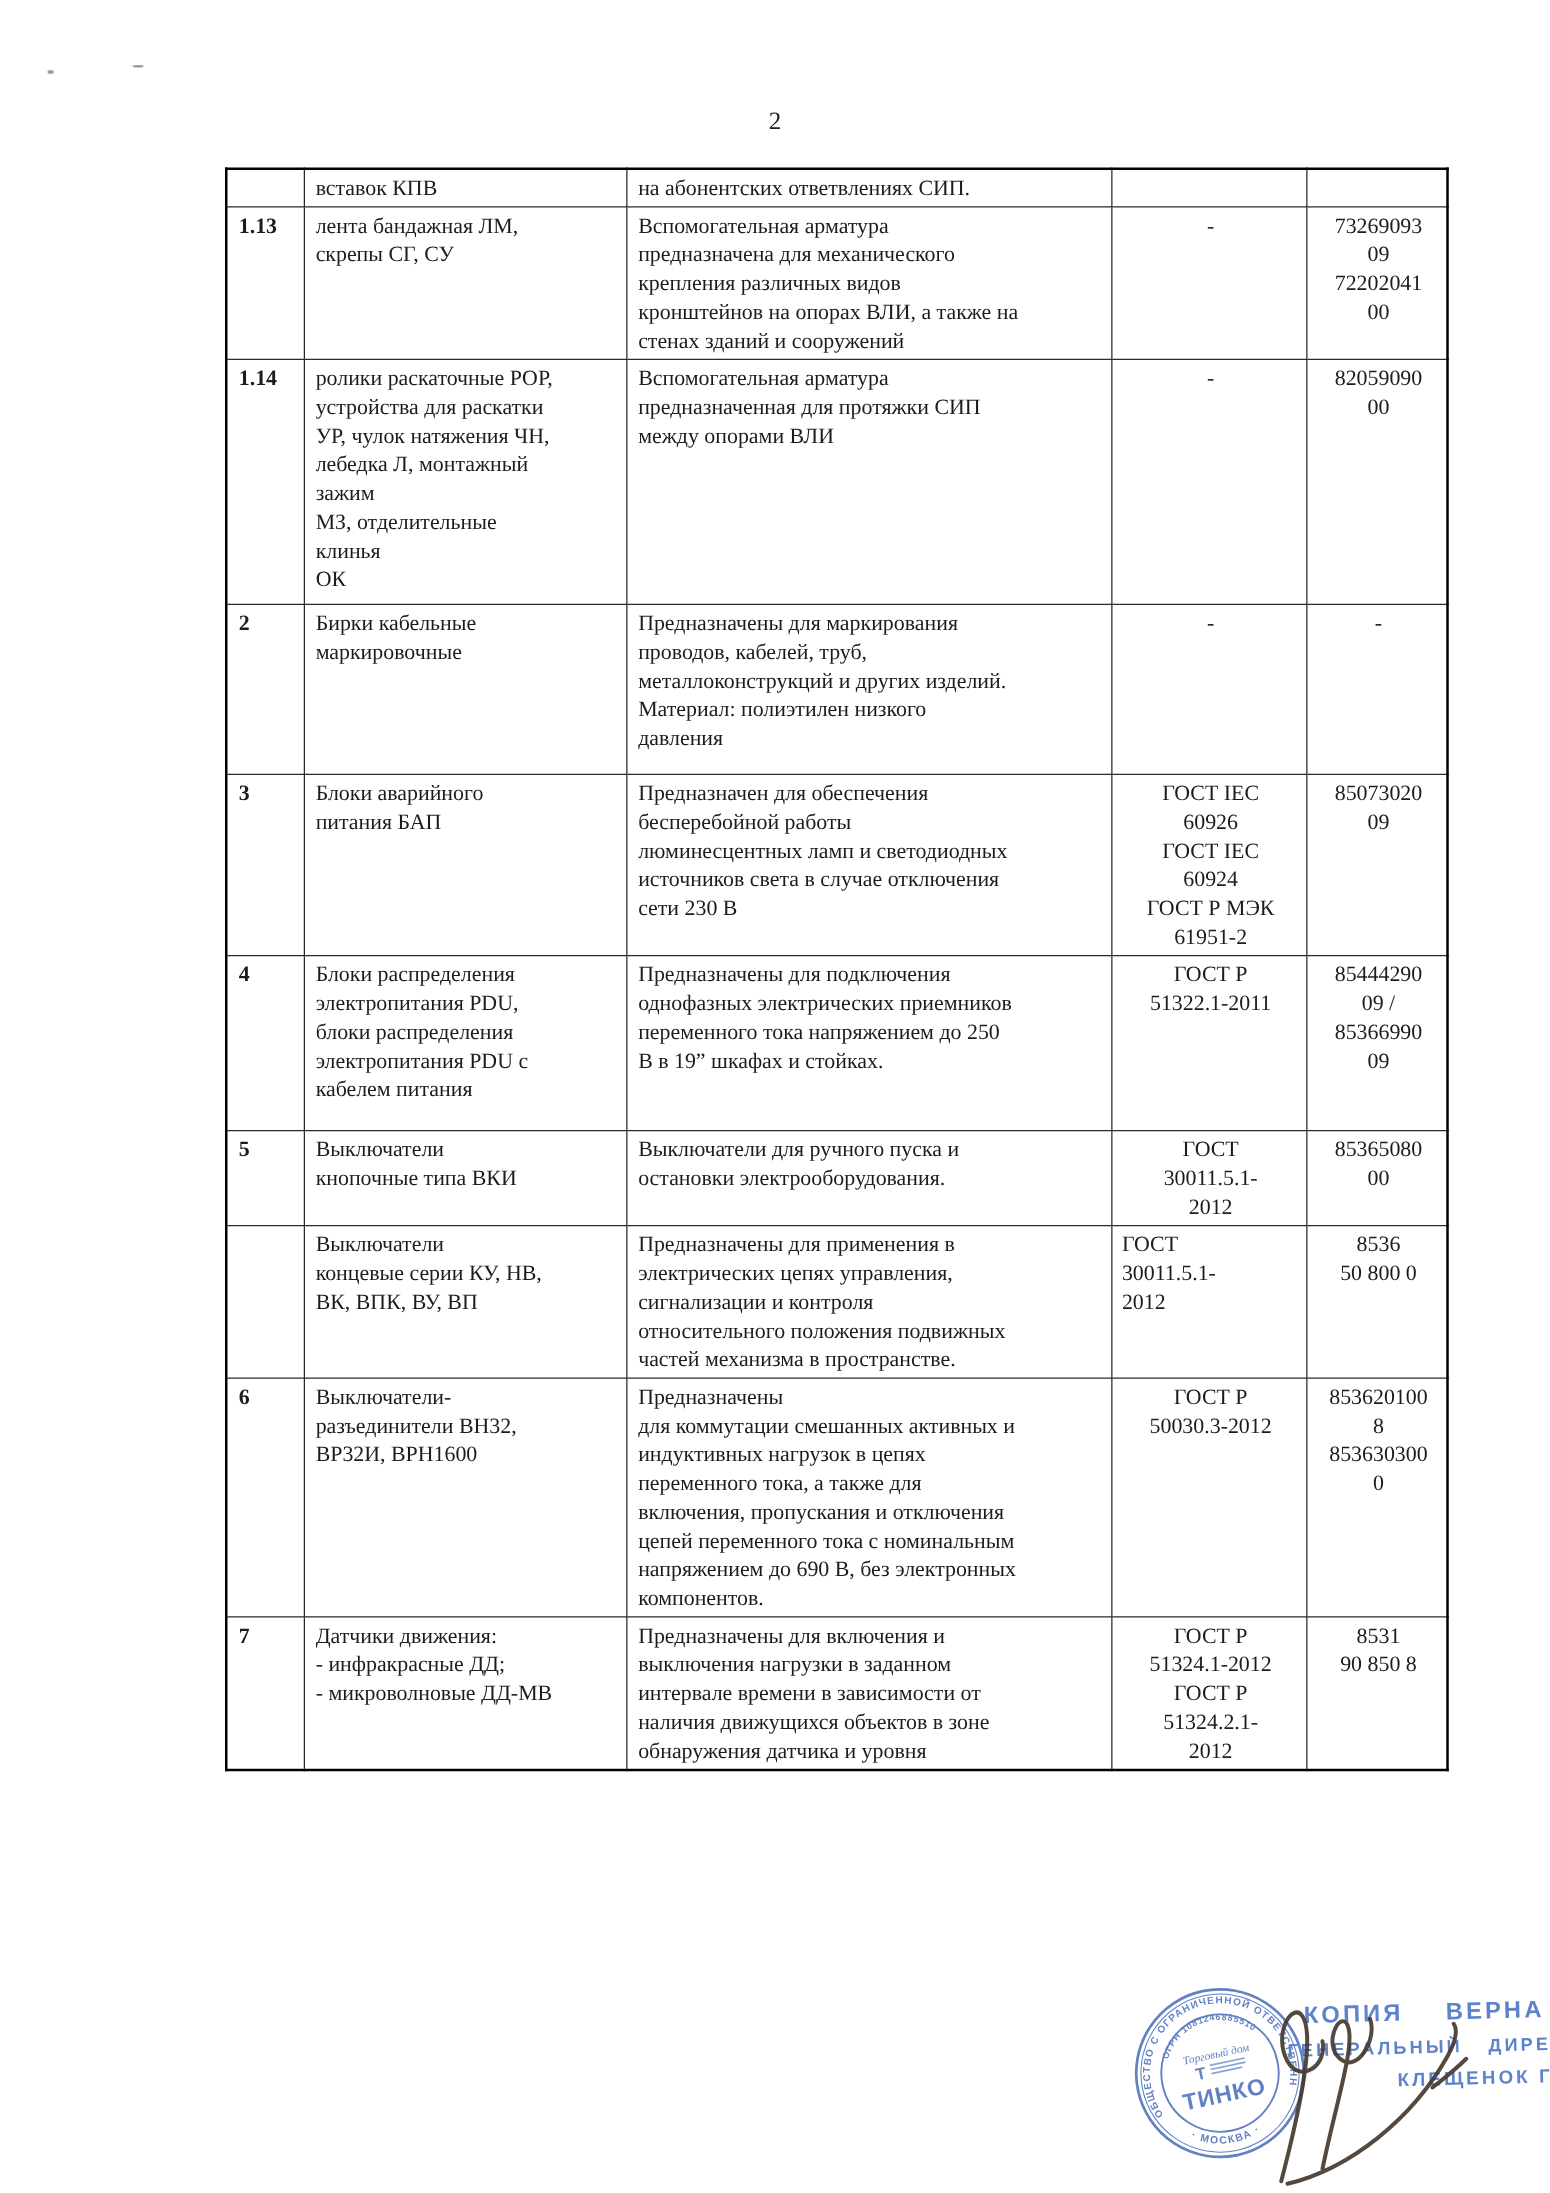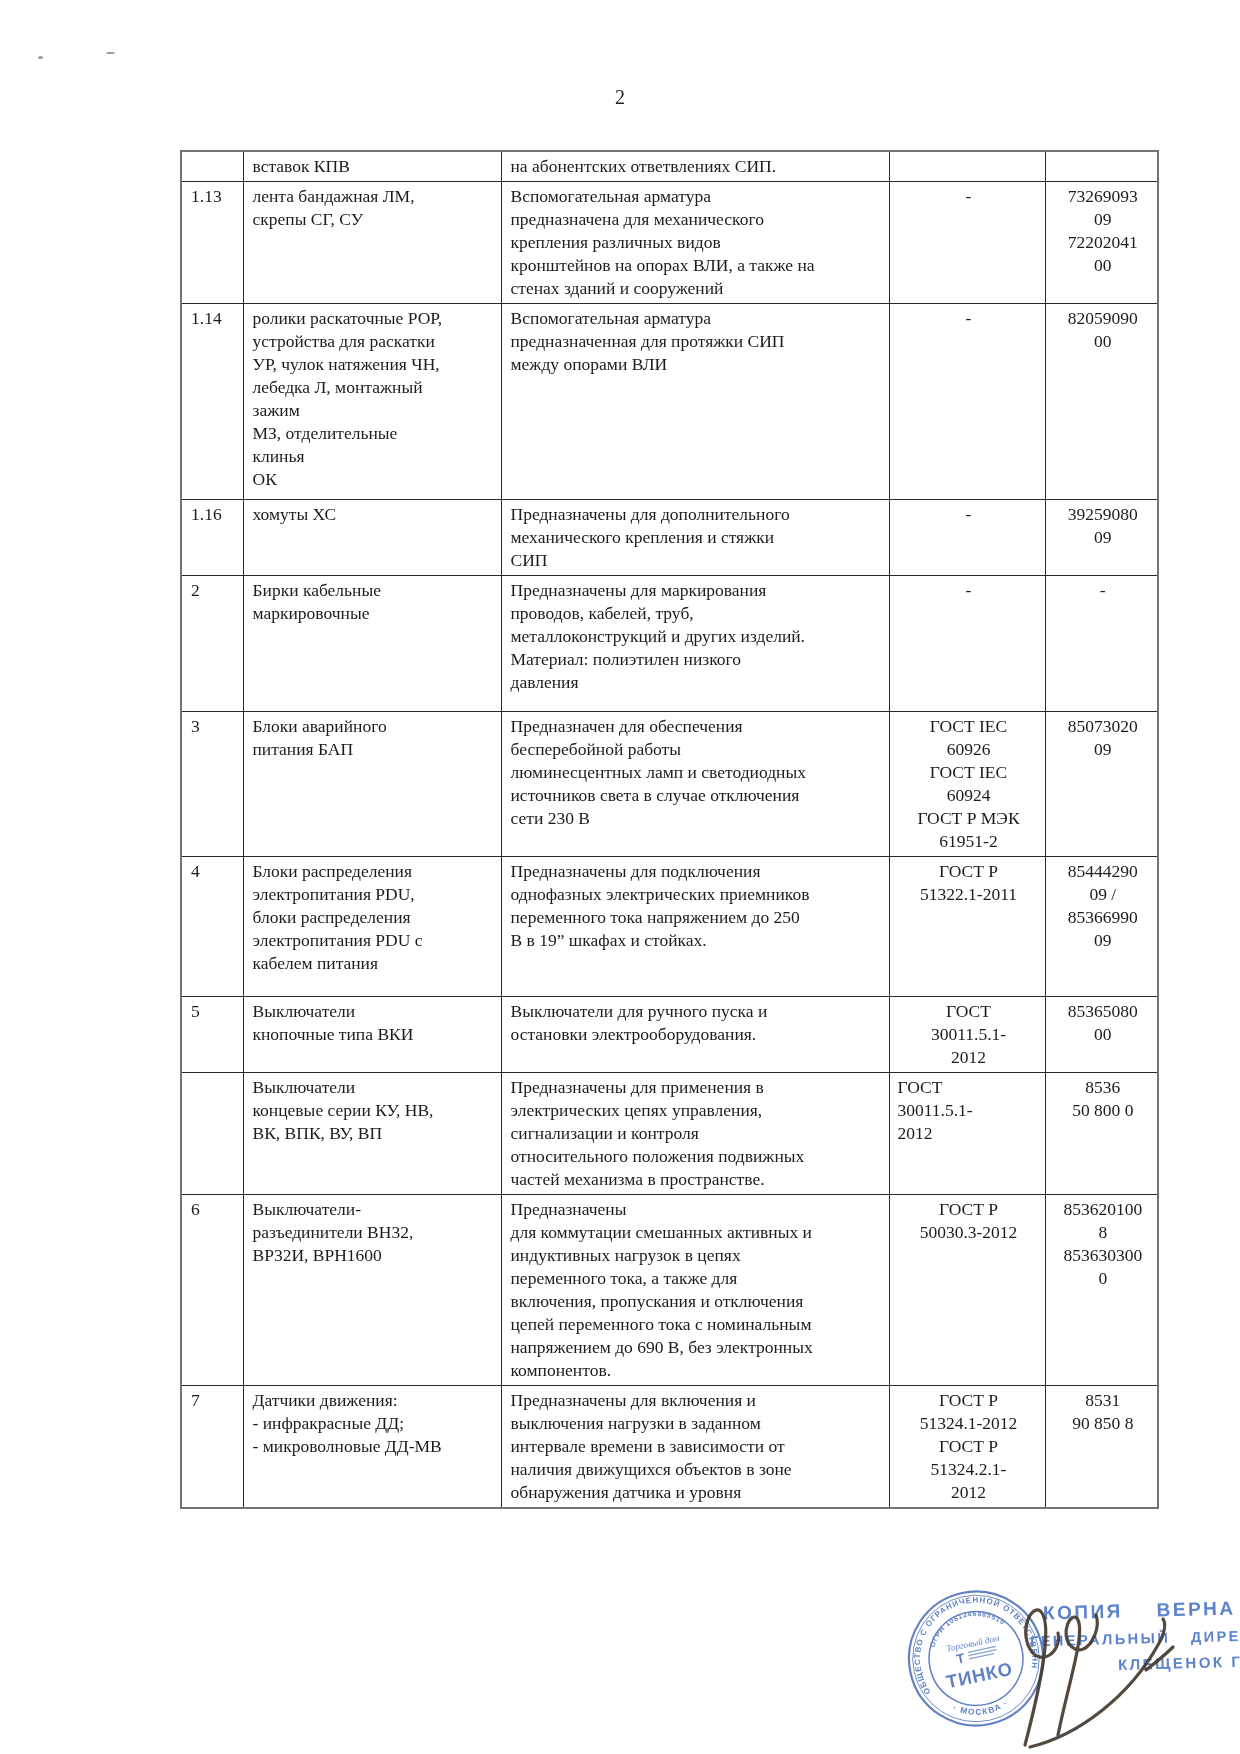--- a/index.html
+++ b/index.html
@@ -8,35 +8,35 @@
     background:#ffffff;
     font-family:"Liberation Serif","DejaVu Serif",serif;
     color:#1d1d1d;
   }
   .speck{position:absolute;background:#9a9a9a;border-radius:50%;}
   .page-number{
     position:absolute;top:86px;left:0;width:1240px;text-align:center;
     font-size:20px;color:#222;
   }
   table.doc{
-    position:absolute;left:180px;top:150px;width:977px;
+    position:absolute;left:180px;top:134px;width:977px;
     border-collapse:collapse;table-layout:fixed;
-    border:2px solid #737373;
+    border:2px solid #000000;
     padding-left:24px;
   }
   table.doc td{
     border:1.5px solid #2a2a2a;
     vertical-align:top;
     padding:3px 6px 3px 9px;
     white-space:pre-line;
     font-size:17.5px;line-height:23px;
     color:#1c1c1c;
     overflow:hidden;
   }
-  td.num{font-weight:normal;padding-left:10px;font-size:18px;}
+  td.num{font-weight:bold;padding-left:10px;font-size:18px;}
   td.name b{font-weight:normal;}
   td.gost,td.code{text-align:center;padding-left:3px;padding-right:3px;}
   td.gost.left{text-align:left;padding-left:8px;}
   
   .certify-line{
     position:absolute;color:#5d83cc;
     font-family:"Liberation Sans","DejaVu Sans",sans-serif;
     font-weight:bold;letter-spacing:2.5px;
     transform:rotate(-1.5deg);
     white-space:nowrap;
@@ -95,30 +95,20 @@
 зажим
 МЗ, отделительные
 клинья
 ОК</span></td>
       <td class="desc">Вспомогательная арматура
 предназначенная для протяжки СИП
 между опорами ВЛИ</td>
       <td class="gost">-</td>
       <td class="code">82059090
 00</td>
-    </tr>
-    <tr style="height:72px">
-      <td class="num">1.16</td>
-      <td class="name"><b></b><span>хомуты ХС</span></td>
-      <td class="desc">Предназначены для дополнительного
-механического крепления и стяжки
-СИП</td>
-      <td class="gost">-</td>
-      <td class="code">39259080
-09</td>
     </tr>
     <tr style="height:136px">
       <td class="num">2</td>
       <td class="name"><b>Бирки</b><span> кабельные
 маркировочные</span></td>
       <td class="desc">Предназначены для маркирования
 проводов, кабелей, труб,
 металлоконструкций и других изделий.
 Материал: полиэтилен низкого
 давления</td>

